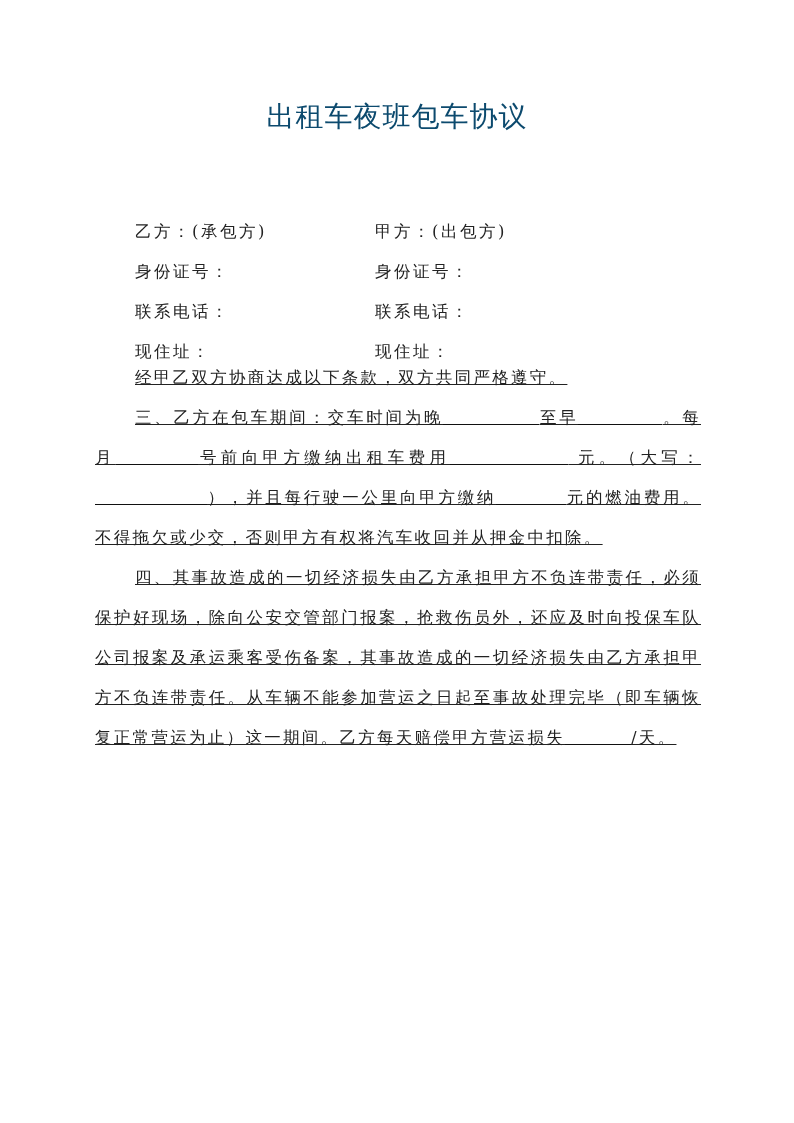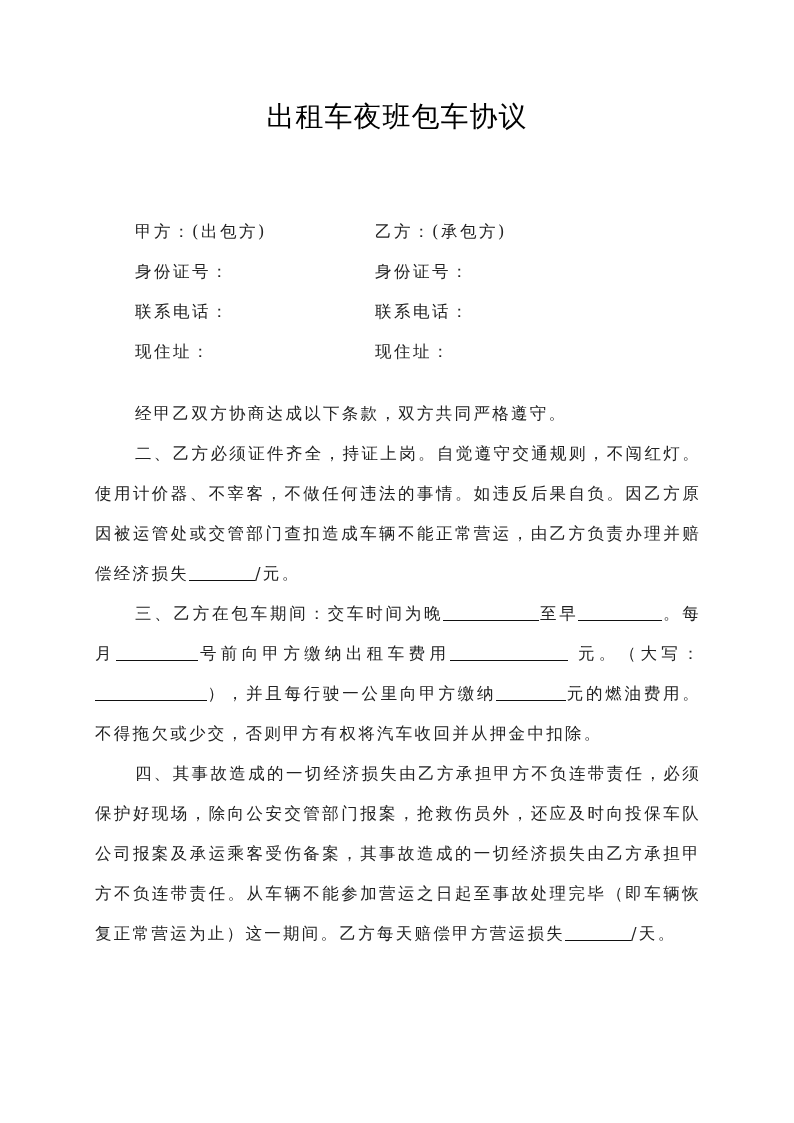--- a/index.html
+++ b/index.html
@@ -5,65 +5,64 @@
     html, body { margin: 0; padding: 0; background: #ffffff; }
     body {
       width: 794px; height: 1123px; position: relative; overflow: hidden;
       font-family: "DejaVu Serif", "Liberation Serif", serif;
       color: #222;
     }
     .title {
       position: absolute; top: 98px; left: 0; width: 794px;
       text-align: center;
       font-family: "DejaVu Sans", "Liberation Sans", sans-serif;
-      font-size: 28px; letter-spacing: 1px; color: #000000;
+      font-size: 28px; letter-spacing: 1px; color: #0c4a6e;
     }
     .party-grid {
       position: absolute; top: 218px; left: 135px; width: 480px;
       font-size: 16.5px; letter-spacing: 2.5px;
     }
     .party-row { display: flex; height: 40px; line-height: 28px; }
     .party-col { width: 252px; }
     .body-text {
-      position: absolute; top: 394px; left: 95px; width: 606px;
+      position: absolute; top: 358px; left: 95px; width: 606px;
       font-size: 16.5px; line-height: 40px; letter-spacing: 2.3px;
-      text-align: justify; text-align-last: left;
+      text-align: justify; text-align-last: left; text-decoration: underline;
     }
     .para { margin: 0; text-indent: 40px; }
     .blank {
       display: inline-block; border-bottom: 1px solid #111;
       height: 22px; vertical-align: -2px; text-indent: 0;
     }
   </style>
 </head>
 <body>
 
 <div class="title">出租车夜班包车协议</div>
 
 <div class="party-grid">
   <div class="party-row">
+    <div class="party-col">乙方：(承包方)</div>
     <div class="party-col">甲方：(出包方)</div>
-    <div class="party-col">乙方：(承包方)</div>
   </div>
   <div class="party-row">
     <div class="party-col">身份证号：</div>
     <div class="party-col">身份证号：</div>
   </div>
   <div class="party-row">
     <div class="party-col">联系电话：</div>
     <div class="party-col">联系电话：</div>
   </div>
   <div class="party-row">
     <div class="party-col">现住址：</div>
     <div class="party-col">现住址：</div>
   </div>
 </div>
 
 <div class="body-text">
   <p class="para">经甲乙双方协商达成以下条款，双方共同严格遵守。</p>
 
 
-  <p class="para"><span>二、乙方必须证件齐全，持证上岗。自觉遵守交通规则，不闯红灯。使用计价器、不宰客，不做任何违法的事情。如违反后果自负。因乙方原因被运管处或交管部门查扣造成车辆不能正常营运，由乙方负责办理并赔偿经济损失</span><span class="blank" style="width:66px"></span><span>/元。</span></p>
 
   <p class="para"><span>三、乙方在包车期间：交车时间为晚</span><span class="blank" style="width:96px"></span><span>至早</span><span class="blank" style="width:84px"></span><span>。每月</span><span class="blank" style="width:82px"></span><span>号前向甲方缴纳出租车费用</span><span class="blank" style="width:118px"></span><span> 元。（大写：</span><span class="blank" style="width:112px"></span><span>），并且每行驶一公里向甲方缴纳</span><span class="blank" style="width:70px"></span><span>元的燃油费用。不得拖欠或少交，否则甲方有权将汽车收回并从押金中扣除。</span></p>
 
   <p class="para"><span>四、其事故造成的一切经济损失由乙方承担甲方不负连带责任，必须保护好现场，除向公安交管部门报案，抢救伤员外，还应及时向投保车队公司报案及承运乘客受伤备案，其事故造成的一切经济损失由乙方承担甲方不负连带责任。从车辆不能参加营运之日起至事故处理完毕（即车辆恢复正常营运为止）这一期间。乙方每天赔偿甲方营运损失</span><span class="blank" style="width:66px"></span><span>/天。</span></p>
 </div>
 
 </body></html>

